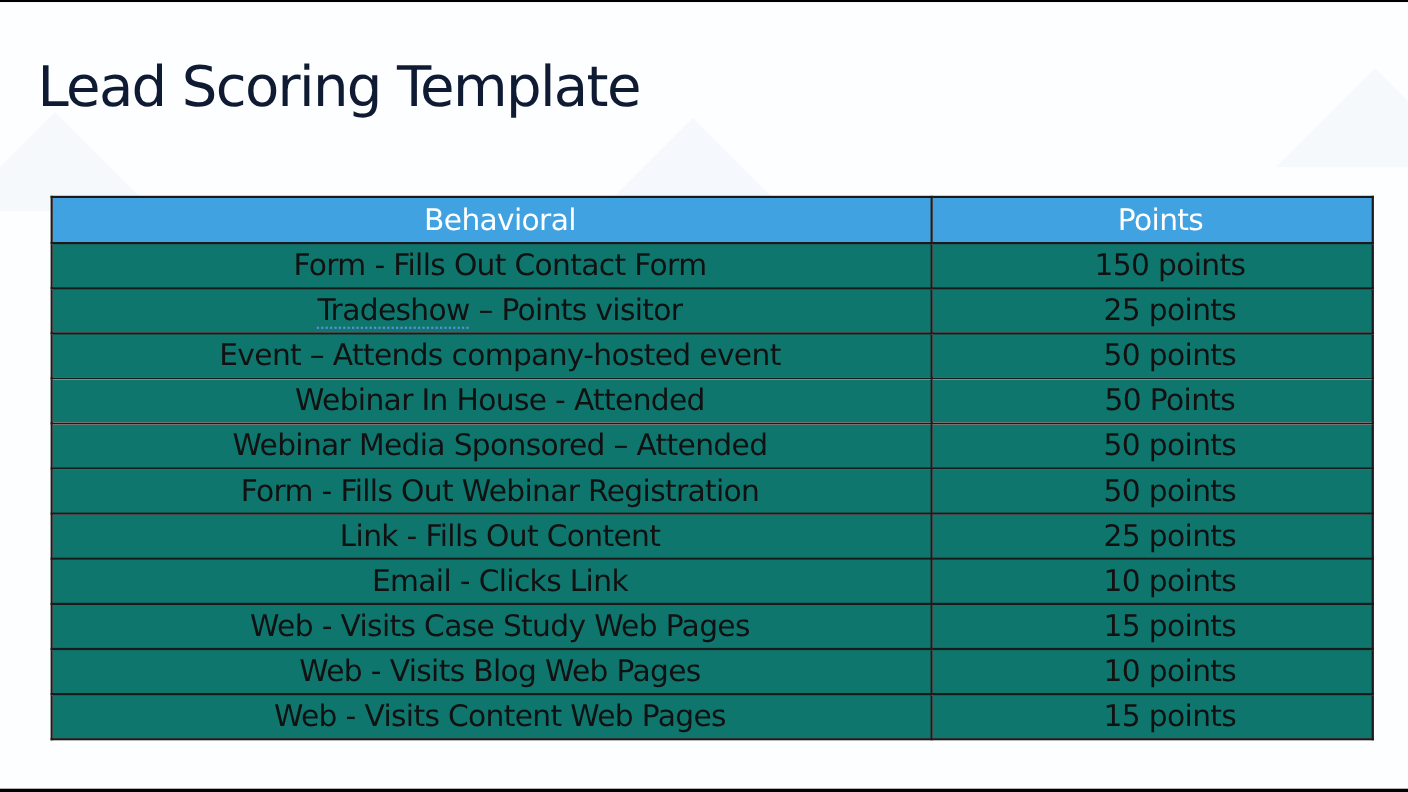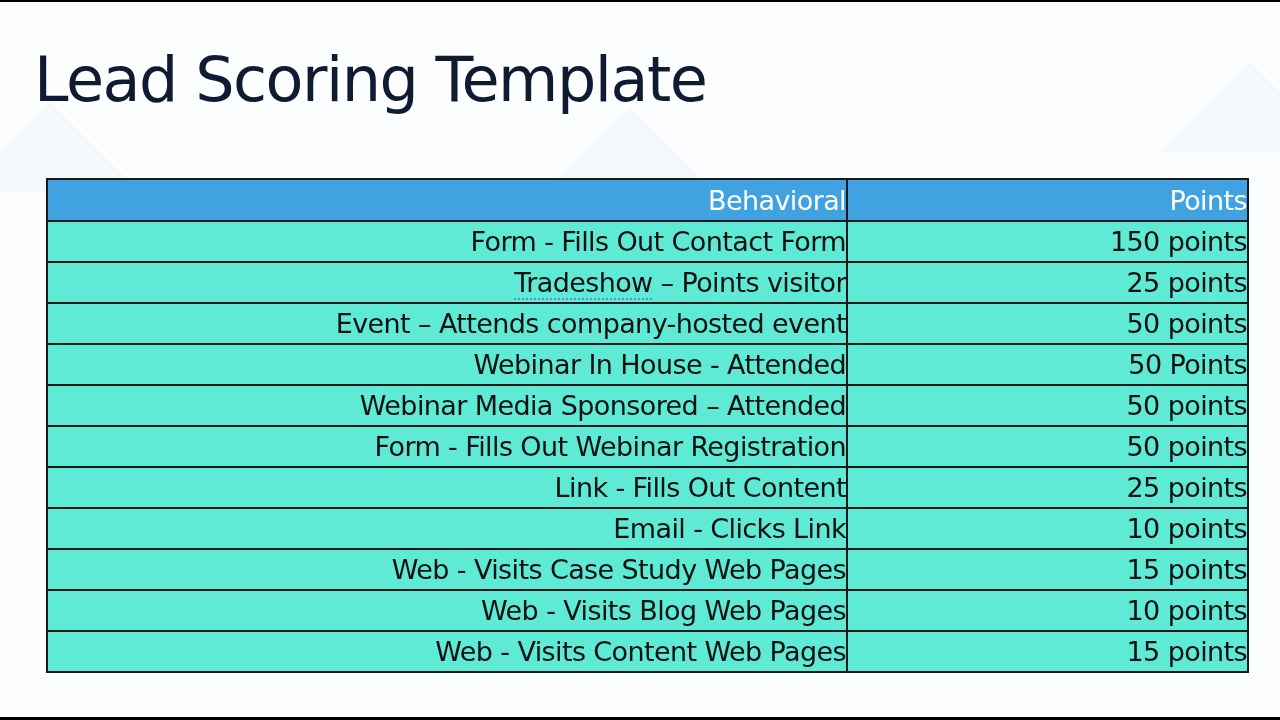--- a/index.html
+++ b/index.html
@@ -44,58 +44,58 @@
     .bg-shape.s1 { left: -40px; top: 100px; border-bottom-color: #f2f7fb; }
     .bg-shape.s3 { left: 540px; top: 105px; border-bottom-color: #f3f8fc; }
     .bg-shape.s4 { left: 1160px; top: 60px; border-bottom-color: #f4f8fb; }
     .slide-title {
       position: absolute;
       left: 34px;
       top: 28px;
       margin: 0;
       font-family: "DejaVu Sans", "Liberation Sans", sans-serif;
       font-weight: normal;
-      font-size: 62px;
+      font-size: 51px;
       letter-spacing: -1.5px;
       line-height: 100px;
       color: #0f1a33;
       white-space: nowrap;
     }
     .score-table {
       position: absolute;
       left: 46px;
       top: 178px;
       width: 1201px;
       border-collapse: collapse;
       table-layout: fixed;
     }
     .score-table col.c1 { width: 800px; }
     .score-table col.c2 { width: 401px; }
     .score-table th,
     .score-table td {
       border: 2px solid #1a1a1a;
       padding: 0 0 0 15px;
       height: 39px;
-      text-align: right;
+      text-align: center;
       font-weight: normal;
       font-family: "DejaVu Sans", "Liberation Sans", sans-serif;
       font-size: 27px;
       letter-spacing: -0.6px;
       line-height: 39px;
       white-space: nowrap;
       overflow: hidden;
     }
     .score-table th {
       background: #41a2e2;
       color: #ffffff;
       height: 40px;
     }
     .score-table td {
       color: #111111;
-      background: #5eead4;
+      background: #0f766e;
     }
     .score-table td.pts { padding-left: 32px; }
     .spell {
       text-decoration: underline dotted #5b8fd6;
       text-underline-offset: 6px;
       text-decoration-thickness: 2px;
     }
   </style>
 </head>
 <body>

